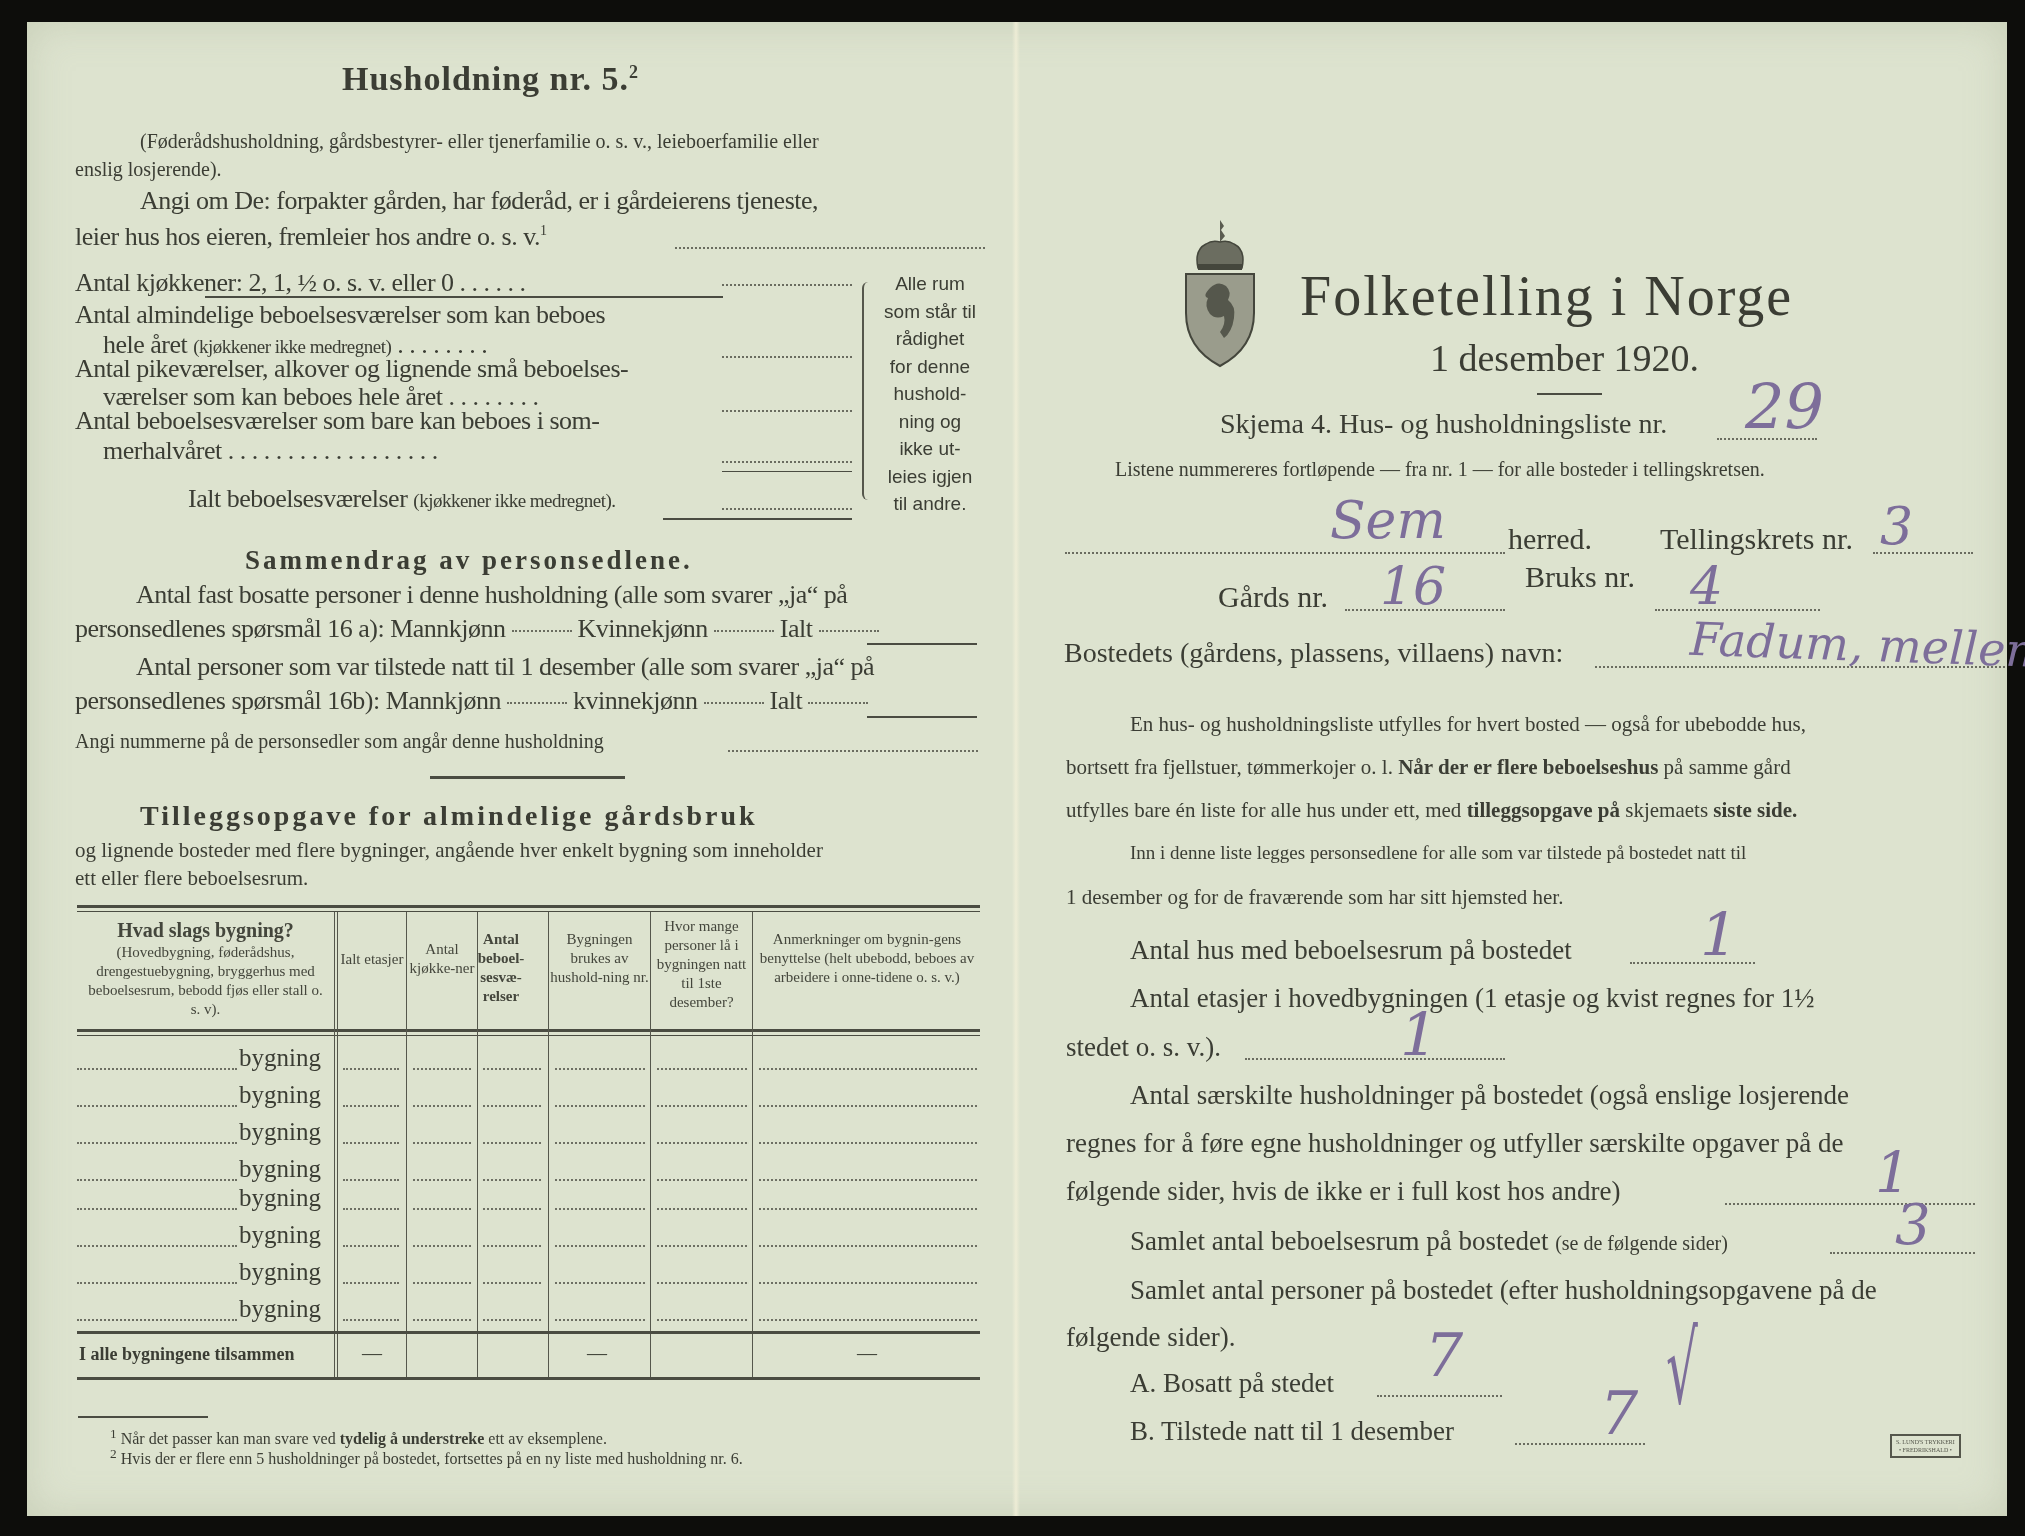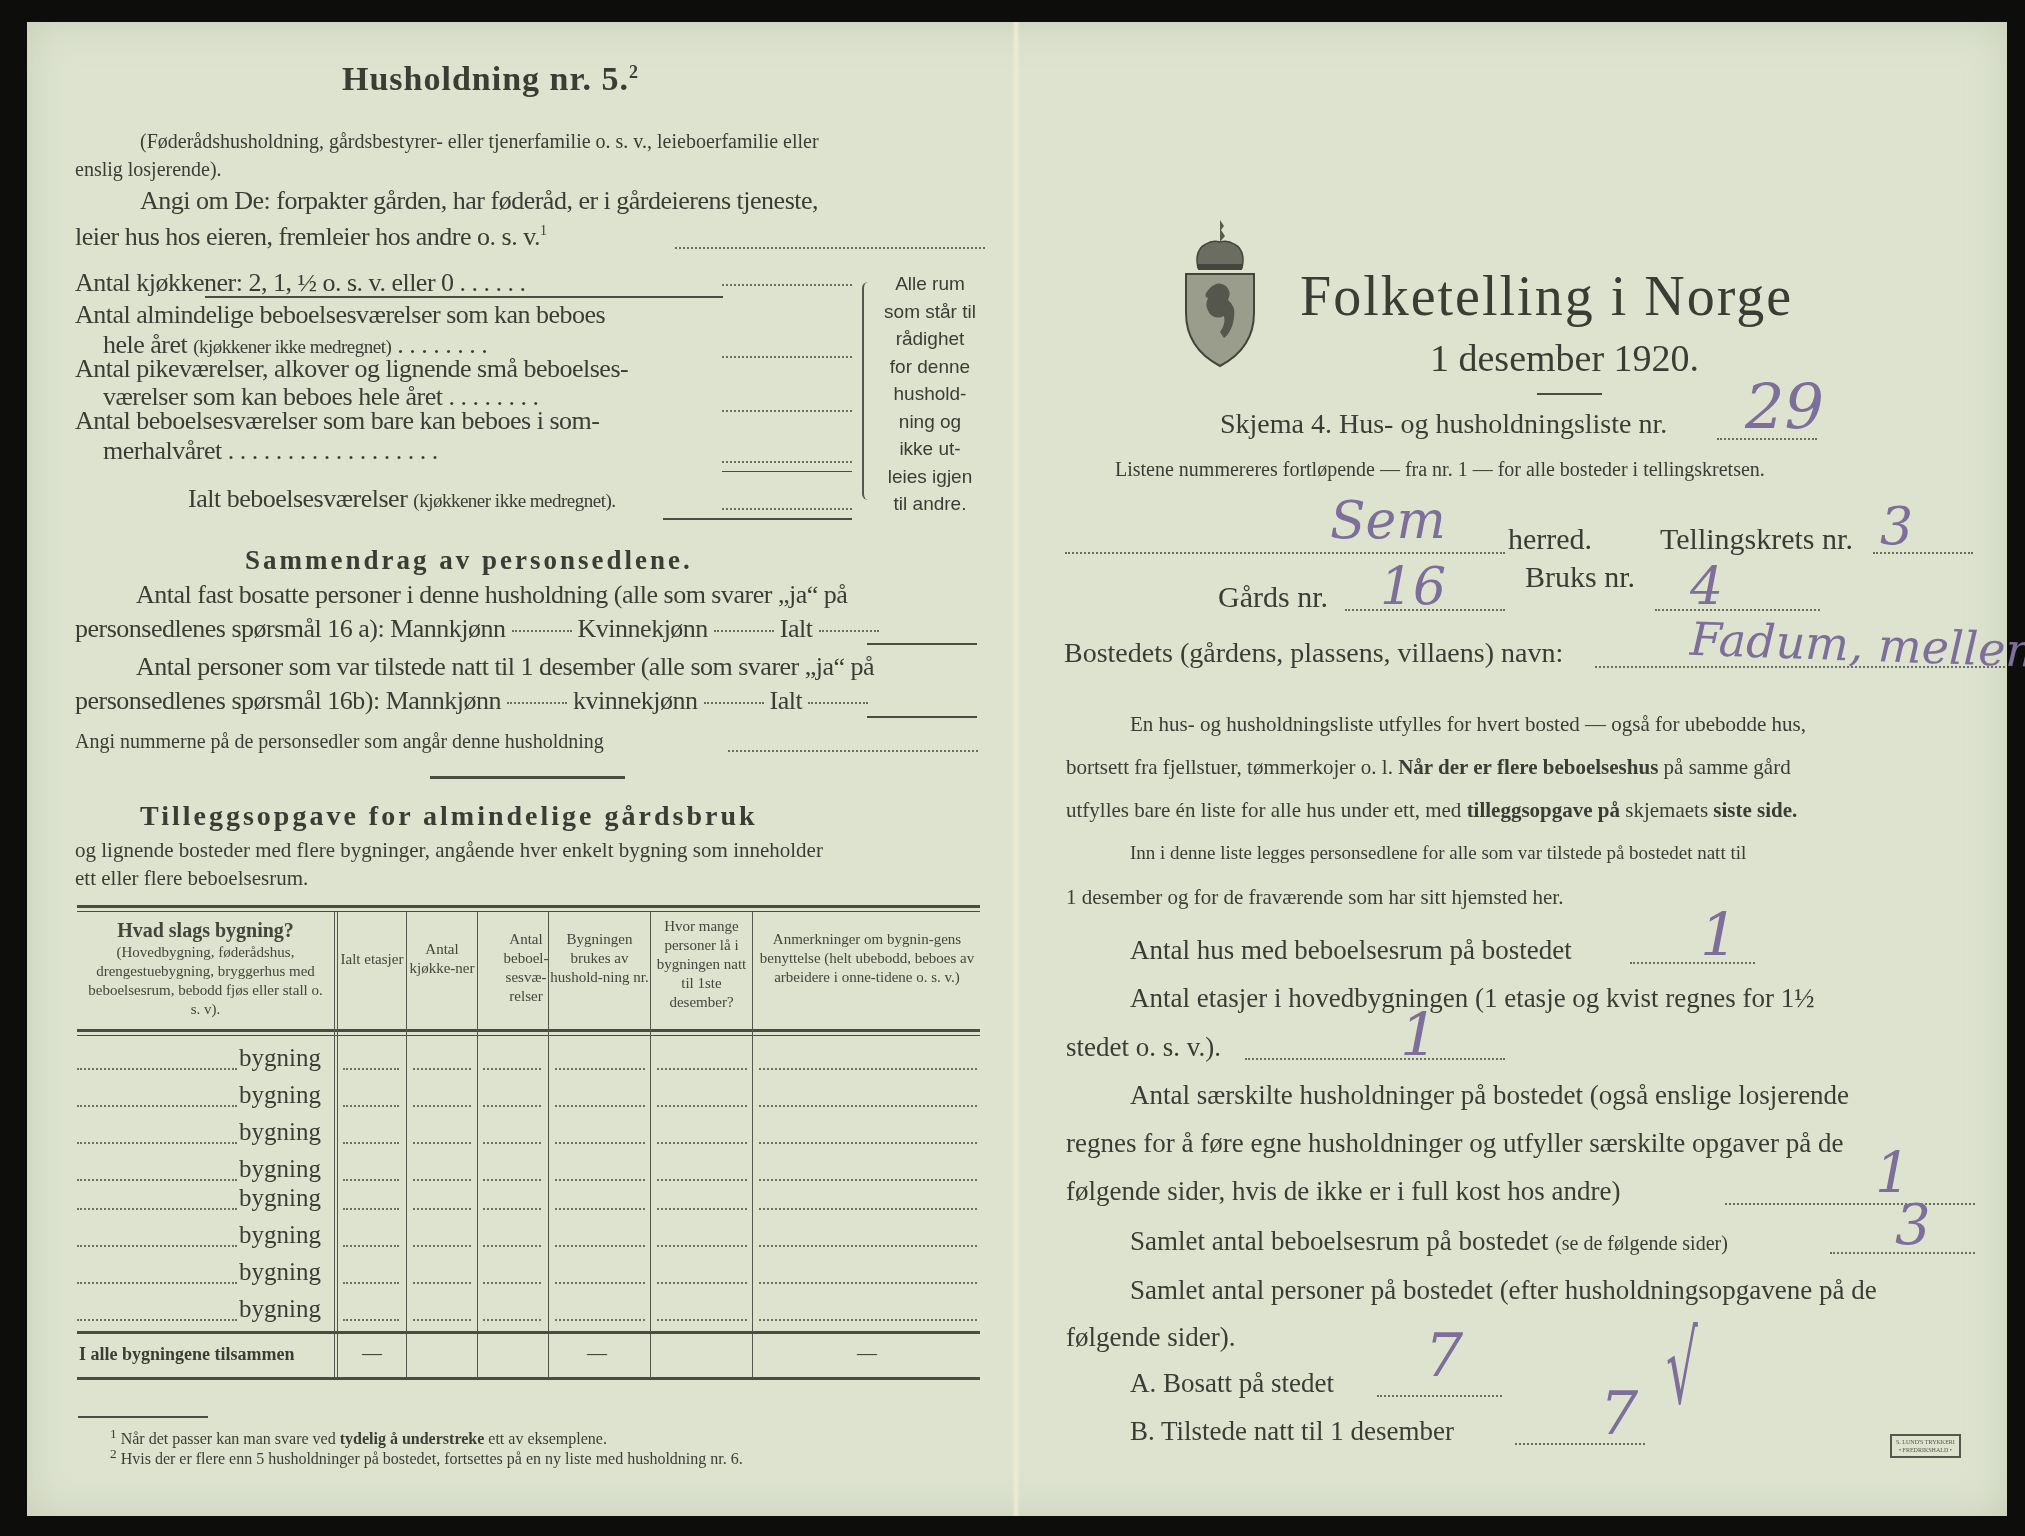--- a/index.html
+++ b/index.html
@@ -142,21 +142,21 @@
     <div class="vline" style="left:471px;top:7px;height:270px;"></div>
     <div class="vline" style="left:573px;top:7px;height:270px;"></div>
     <div class="vline" style="left:675px;top:7px;height:270px;"></div>
 
     <div class="th" style="left:0;top:12px;width:257px;">
       <div style="font-weight:bold;font-size:20px;line-height:26px;">Hvad slags bygning?</div>
       <div style="padding:0 6px;">(Hovedbygning, føderådshus, drengestuebygning, bryggerhus med beboelsesrum, bebodd fjøs eller stall o. s. v).</div>
     </div>
     <div class="th" style="left:262px;top:45px;width:66px;">Ialt etasjer</div>
     <div class="th" style="left:331px;top:35px;width:68px;">Antal kjøkke-ner</div>
-    <div class="th" style="left:425px;top:25px;width:48px;">Antal beboel-sesvæ-relser</div>
+    <div class="th" style="left:400px;top:25px;width:48px;font-weight:bold;">Antal beboel-sesvæ-relser</div>
     <div class="th" style="left:473px;top:25px;width:99px;">Bygningen brukes av hushold-ning nr.</div>
     <div class="th" style="left:575px;top:12px;width:99px;">Hvor mange personer lå i bygningen natt til 1ste desember?</div>
     <div class="th" style="left:680px;top:25px;width:220px;">Anmerkninger om bygnin-gens benyttelse (helt ubebodd, beboes av arbeidere i onne-tidene o. s. v.)</div>
 
     <div style="position:absolute;left:0;top:135px;width:903px;height:37px;">
       <div class="cell-dash" style="left:0;top:28px;width:160px;"></div>
       <div class="rowlbl" style="left:162px;top:4px;">bygning</div>
       <div class="cell-dash" style="left:266px;top:28px;width:56px;"></div>
       <div class="cell-dash" style="left:336px;top:28px;width:58px;"></div>
       <div class="cell-dash" style="left:406px;top:28px;width:58px;"></div>

